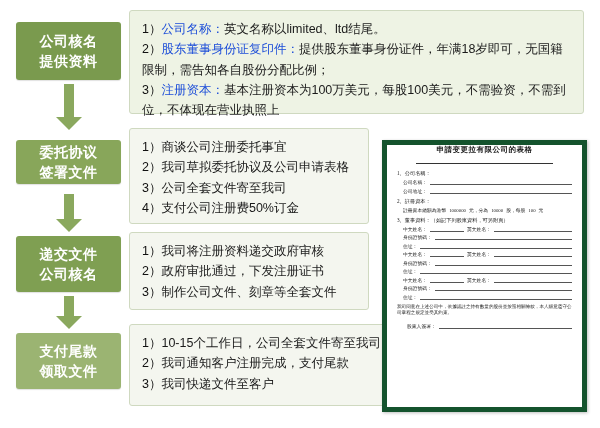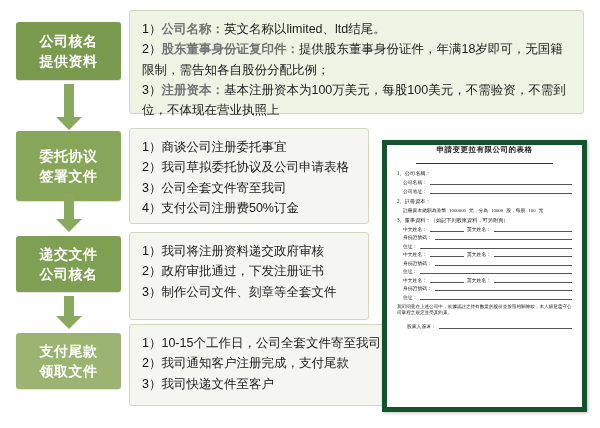--- a/index.html
+++ b/index.html
@@ -32,21 +32,21 @@
     justify-content: center;
     font-size: 14px;
     font-weight: bold;
     line-height: 1.45;
     letter-spacing: 0.5px;
     box-shadow: 0 1px 1px rgba(0,0,0,0.12);
   }
   .step-box .l2 { display:block; }
 
   #step-0 { top: 22px;  height: 58px; background: #7a9a4e; }
-  #step-1 { top: 131px; height: 70px; background: #88a65a; }
+  #step-1 { top: 140px; height: 44px; background: #88a65a; }
   #step-2 { top: 236px; height: 56px; background: #7f9f52; }
   #step-3 { top: 333px; height: 56px; background: #9bb472; }
 
   
   .arrow {
     position: absolute;
     left: 56px;
     width: 26px;
     color: #8aa85e;
   }
@@ -83,25 +83,25 @@
     border: 1px solid #cfd9c0;
     border-radius: 3px;
     padding: 8px 10px 8px 12px;
     box-sizing: border-box;
     font-size: 12.5px;
     line-height: 1.62;
     color: #1a1a1a;
   }
   .panel .line { white-space: normal; }
   .panel .num { color: #111; }
-  .key-orange { color: #737373; font-weight: bold; }
+  .key-orange { color: #1d4ed8; font-weight: normal; }
 
   #panel-0 { top: 10px;  width: 455px; height: 104px; background: #eef3e4; }
   #panel-1 { top: 128px; width: 240px; height: 96px; background: #f4f6ef; }
-  #panel-2 { top: 232px; width: 240px; height: 88px; background: #f4f6ef; }
+  #panel-2 { top: 232px; width: 240px; height: 78px; background: #f4f6ef; }
   #panel-3 { top: 324px; width: 280px; height: 82px; background: #f4f6ef; }
 
   
   #form-doc {
     position: absolute;
     left: 382px;
     top: 140px;
     width: 205px;
     height: 272px;
     background: #ffffff;

